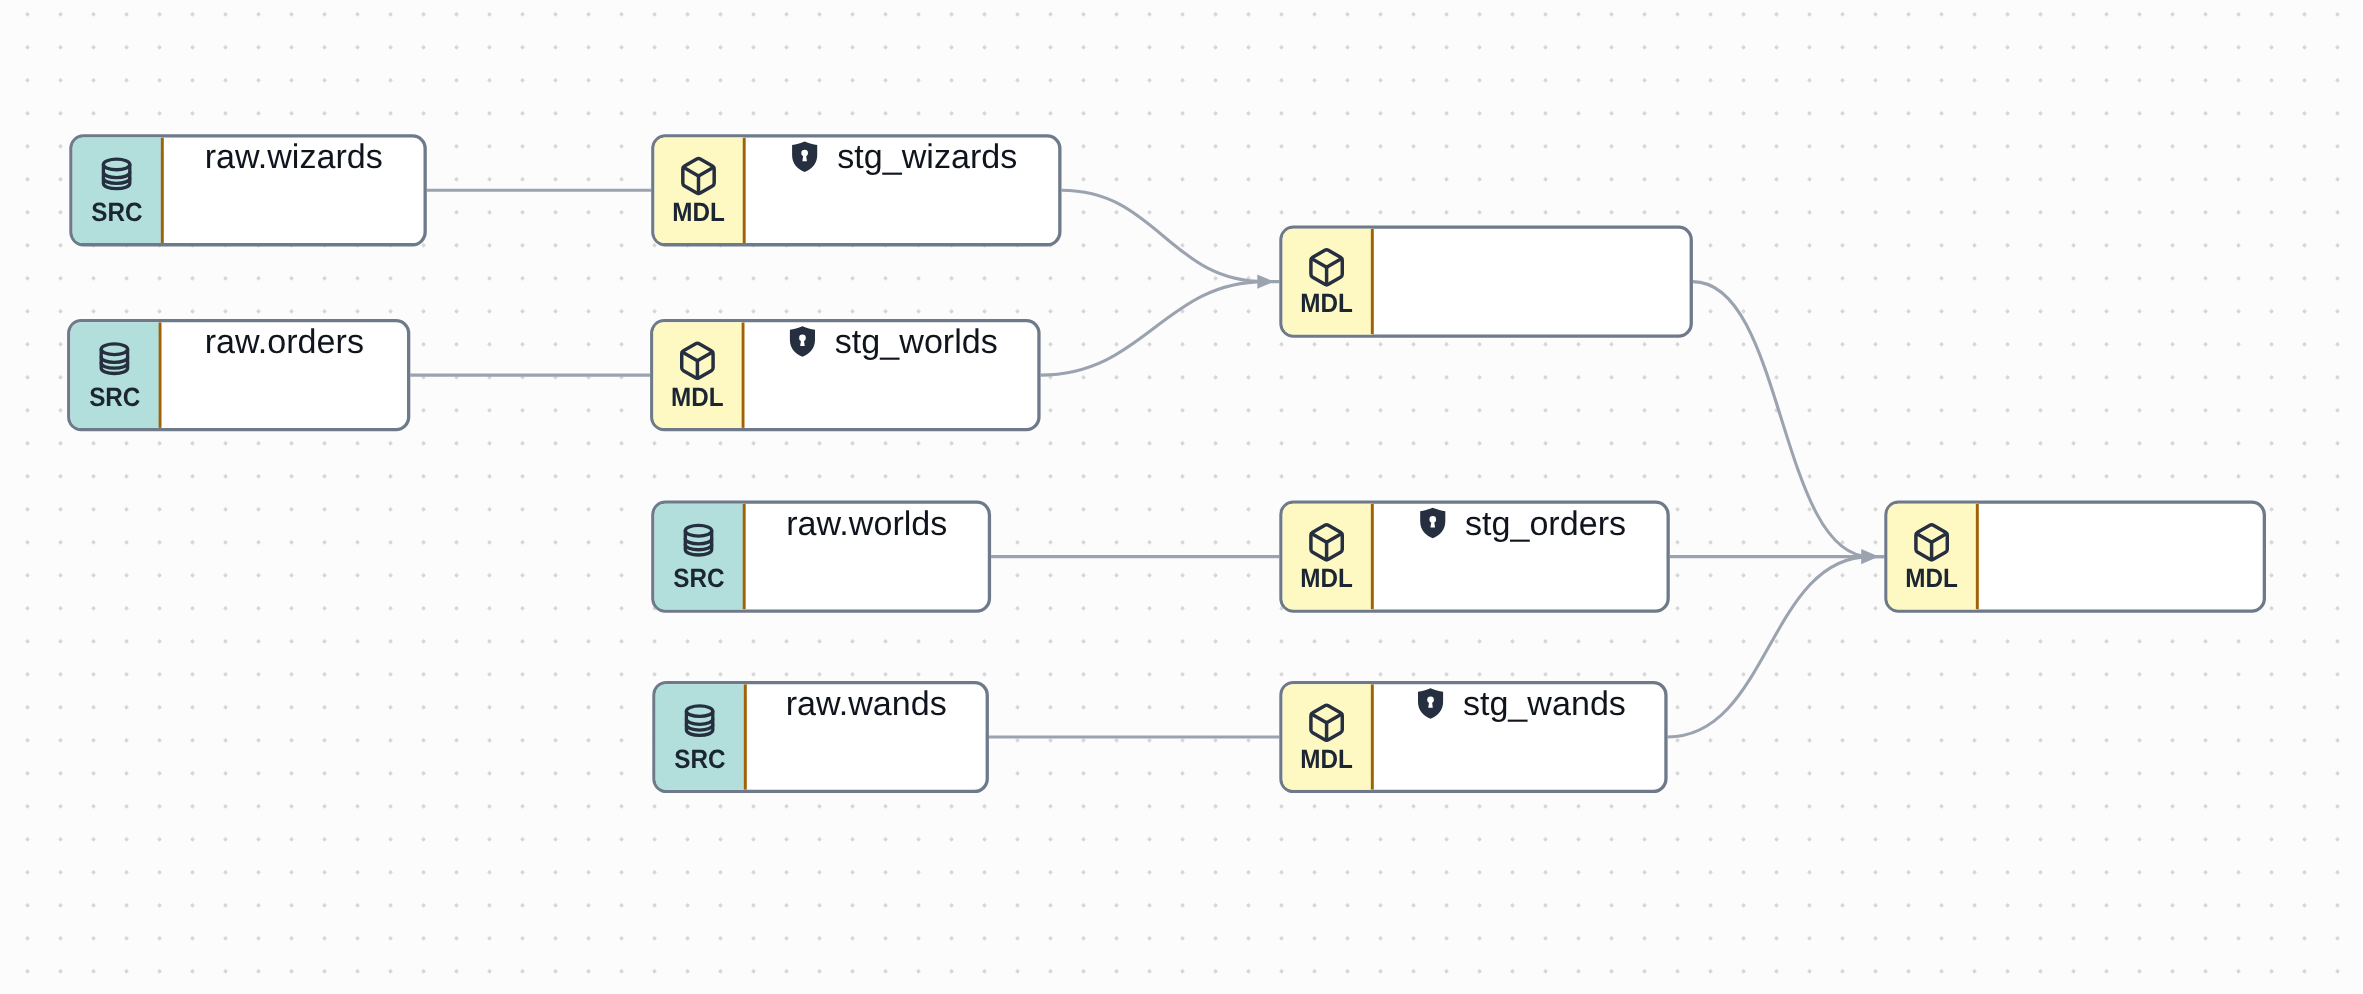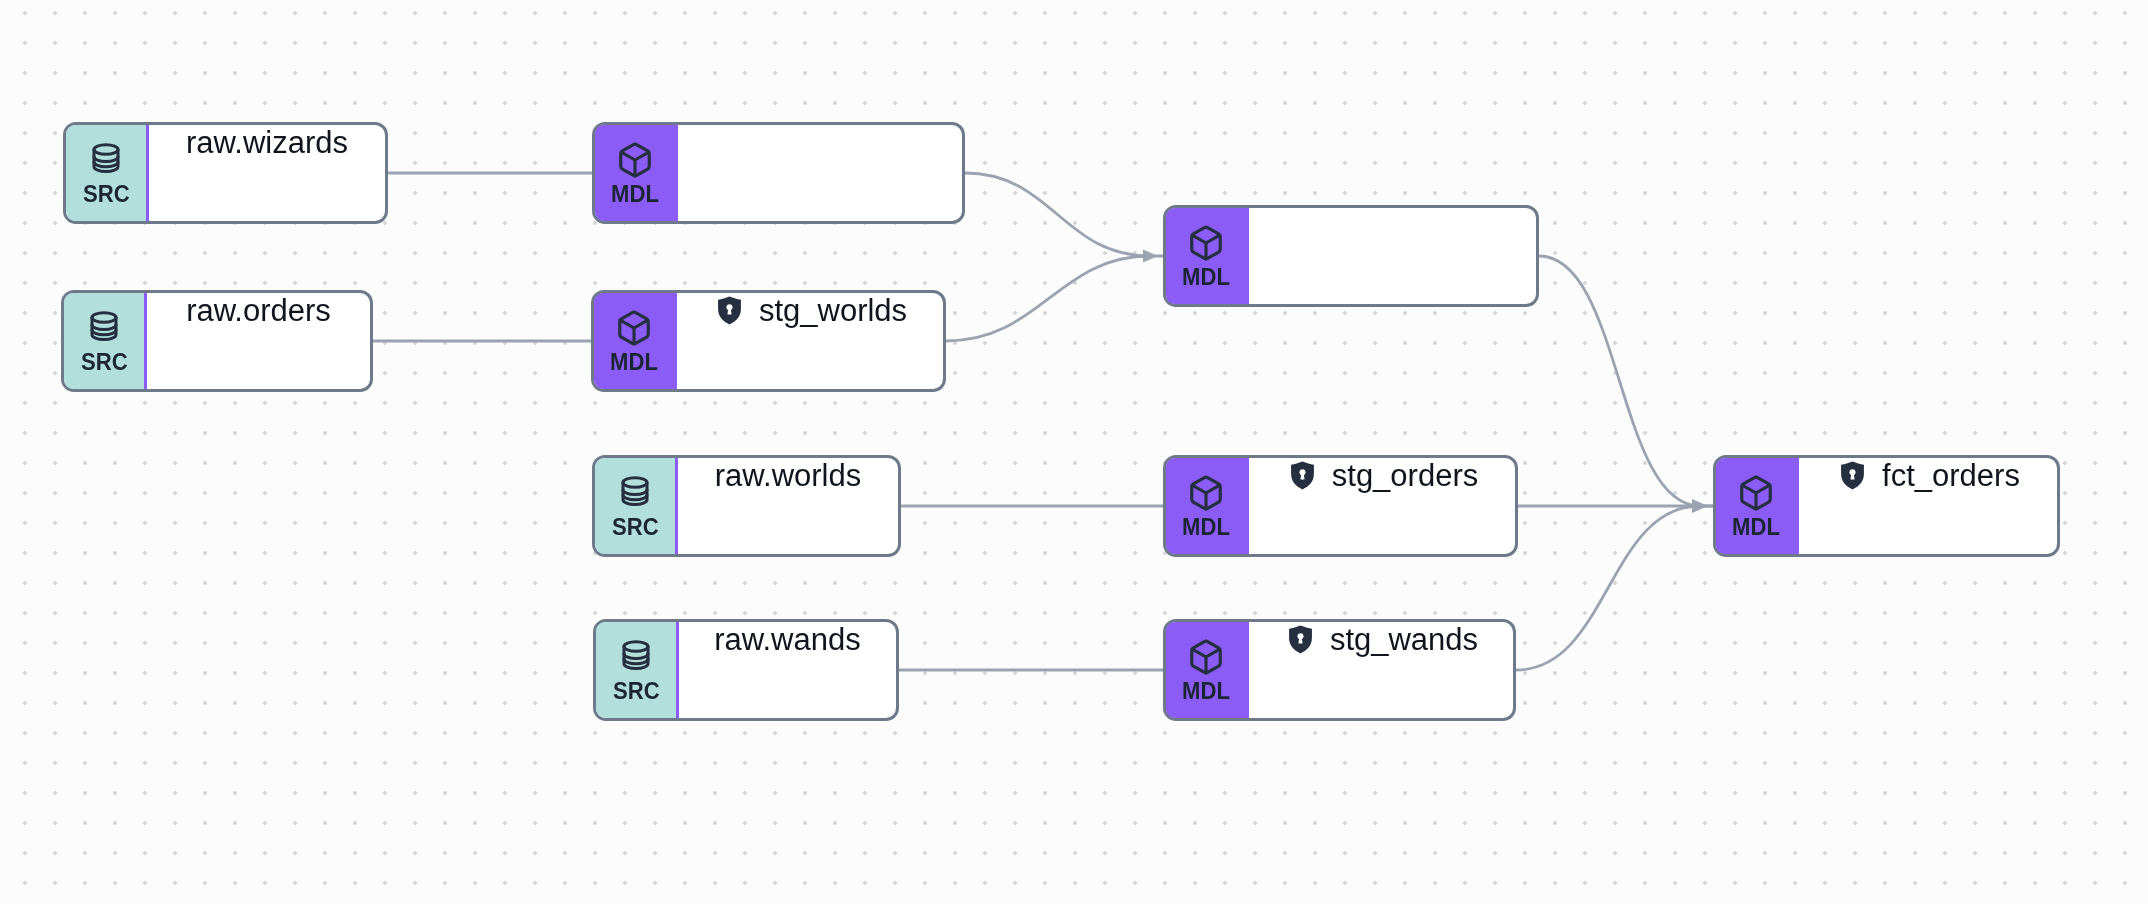--- a/index.html
+++ b/index.html
@@ -26,25 +26,25 @@
     border: 3px solid #6e7a8a;
     border-radius: 13px;
   }
   .badge {
     flex: 0 0 80px;
     display: flex;
     flex-direction: column;
     align-items: center;
     justify-content: center;
     gap: 3px;
-    border-right: 3px solid #8b5cf6;
+    border-right: 3px solid #a16207;
     border-radius: 9px 0 0 9px;
   }
   .badge.src { background: #b2dedb; }
-  .badge.mdl { background: #8b5cf6; }
+  .badge.mdl { background: #fef9c3; }
   .badge-label {
     font-size: 24px;
     font-weight: 700;
     line-height: 1;
     color: #1c2633;
     transform: scaleX(0.92);
   }
   .body {
     flex: 1;
     display: flex;
@@ -93,20 +93,28 @@
 
   <div class="node" style="left:592px; top:122px; width:373px;">
     <div class="badge mdl">
       <svg class="tool-icon" width="38" height="38" viewBox="0 0 24 24" fill="none" stroke="#252f3f" stroke-width="2" stroke-linecap="round" stroke-linejoin="round">
         <path d="M21 8a2 2 0 0 0-1-1.73l-7-4a2 2 0 0 0-2 0l-7 4A2 2 0 0 0 3 8v8a2 2 0 0 0 1 1.73l7 4a2 2 0 0 0 2 0l7-4A2 2 0 0 0 21 16Z"></path>
         <path d="m3.3 7 8.7 5 8.7-5"></path>
         <path d="M12 22V12"></path>
       </svg>
       <span class="badge-label">MDL</span>
     </div>
+    <div class="body">
+      <svg class="tool-icon" width="33" height="35" viewBox="0 0 24 24">
+        <path fill="#252f3f" d="M12 1.9c2.9 1.1 5.6 1.9 8.3 2.3v6.6c0 5.4-3.3 9.2-8.3 11.3C7 20 3.7 16.2 3.7 10.8V4.2C6.4 3.8 9.1 3 12 1.9Z"></path>
+        <circle cx="12" cy="9.6" r="2.2" fill="#ffffff"></circle>
+        <path fill="#ffffff" d="M11.1 10.6h1.8l.6 4.3h-3z"></path>
+      </svg>
+      <span class="name">stg_wizards</span>
+    </div>
   </div>
 
   <div class="node" style="left:61px; top:290px; width:312px;">
     <div class="badge src">
       <svg class="tool-icon" width="36" height="38" viewBox="0 0 24 24" fill="none" stroke="#252f3f" stroke-width="2" stroke-linecap="round" stroke-linejoin="round">
         <ellipse cx="12" cy="5" rx="8" ry="3.2"></ellipse>
         <path d="M4 5v11.5a8 3.2 0 0 0 16 0V5"></path>
         <path d="M4 9.8a8 3.2 0 0 0 16 0"></path>
         <path d="M4 13.3a8 3.2 0 0 0 16 0"></path>
       </svg>
@@ -217,23 +225,15 @@
 
   <div class="node" style="left:1713px; top:455px; width:347px;">
     <div class="badge mdl">
       <svg class="tool-icon" width="38" height="38" viewBox="0 0 24 24" fill="none" stroke="#252f3f" stroke-width="2" stroke-linecap="round" stroke-linejoin="round">
         <path d="M21 8a2 2 0 0 0-1-1.73l-7-4a2 2 0 0 0-2 0l-7 4A2 2 0 0 0 3 8v8a2 2 0 0 0 1 1.73l7 4a2 2 0 0 0 2 0l7-4A2 2 0 0 0 21 16Z"></path>
         <path d="m3.3 7 8.7 5 8.7-5"></path>
         <path d="M12 22V12"></path>
       </svg>
       <span class="badge-label">MDL</span>
     </div>
-    <div class="body">
-      <svg class="tool-icon" width="33" height="35" viewBox="0 0 24 24">
-        <path fill="#252f3f" d="M12 1.9c2.9 1.1 5.6 1.9 8.3 2.3v6.6c0 5.4-3.3 9.2-8.3 11.3C7 20 3.7 16.2 3.7 10.8V4.2C6.4 3.8 9.1 3 12 1.9Z"></path>
-        <circle cx="12" cy="9.6" r="2.2" fill="#ffffff"></circle>
-        <path fill="#ffffff" d="M11.1 10.6h1.8l.6 4.3h-3z"></path>
-      </svg>
-      <span class="name">fct_orders</span>
-    </div>
   </div>
 
 </div>
 
 </body></html>

